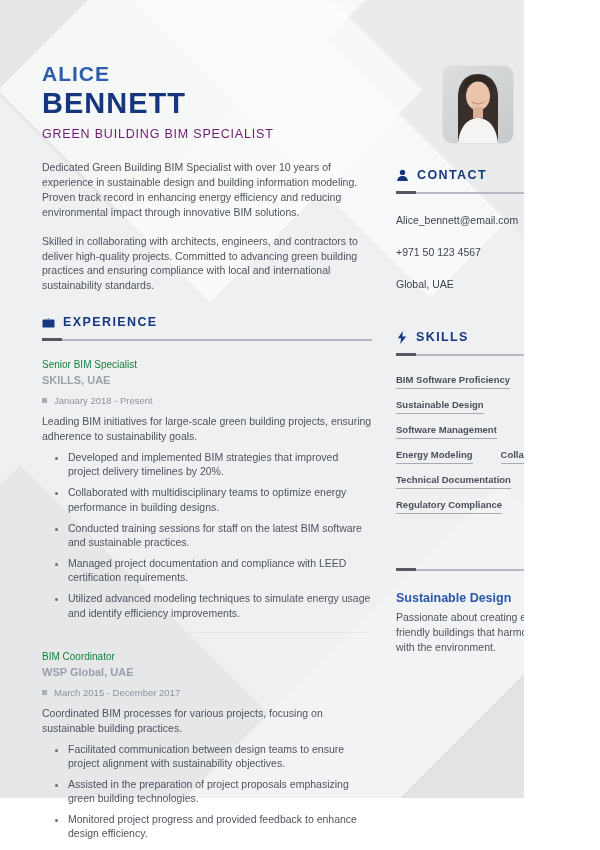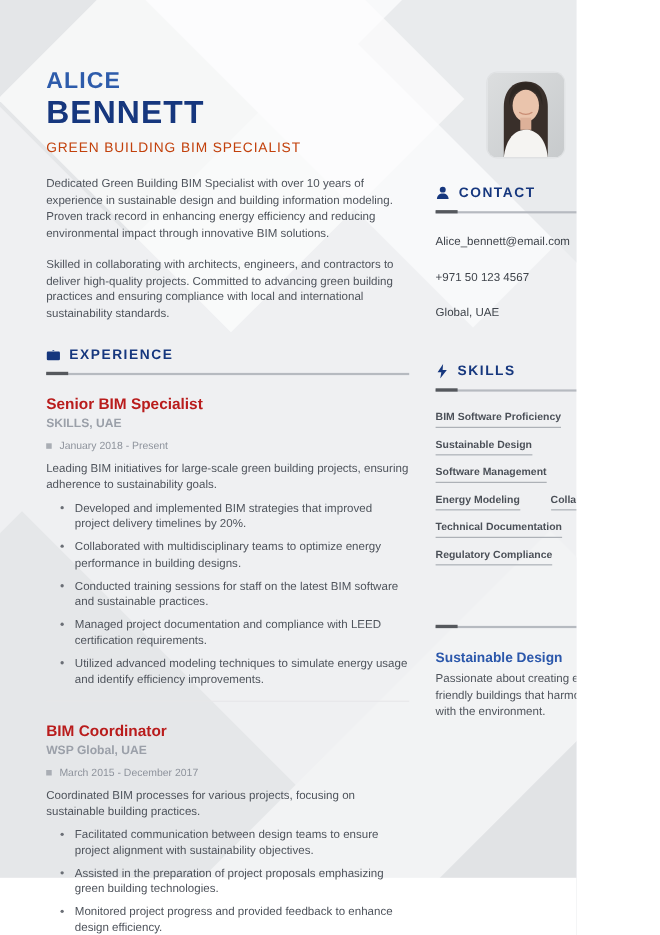--- a/index.html
+++ b/index.html
@@ -18,40 +18,40 @@
   .sh6 { width:520px; height:520px; background:#f2f3f4; top:590px; left:240px; }
   .sh7 { width:300px; height:300px; background:#e1e3e5; top:680px; left:430px; }
   .bottom-strip { position:absolute; left:0; bottom:0; width:600px; height:52px; background:#ffffff; z-index:2; }
 
   .content { position:absolute; inset:0; z-index:3; }
 
   
   .header { position:absolute; top:62px; left:42px; }
   .name-first { font-size:21px; font-weight:600; color:#2e5cab; letter-spacing:1px; }
   .name-last  { font-size:29px; font-weight:800; color:#16377e; letter-spacing:1px; margin-top:1px; }
-  .role       { font-size:12.5px; color:#c2410c; letter-spacing:.8px; margin-top:7px; }
+  .role       { font-size:12.5px; color:#701a75; letter-spacing:.8px; margin-top:7px; }
 
   .avatar { position:absolute; top:66px; left:443px; width:70px; height:77px; border-radius:9px; overflow:hidden; box-shadow:0 0 0 1px rgba(0,0,0,.04); }
 
   
   .col-left  { position:absolute; top:160px; left:42px;  width:330px; }
   .col-right { position:absolute; top:168px; left:396px; width:168px; }
 
   .body-text { font-size:10.5px; line-height:1.42; color:#4f545c; }
   .summary p { margin-bottom:14px; }
 
   .sec-head { display:flex; align-items:center; gap:8px; font-size:12.5px; font-weight:800; color:#16377e; letter-spacing:1.4px; }
   .sec-head svg { flex:0 0 auto; }
   .rule { position:relative; height:3px; margin-top:9px; }
   .rule::after  { content:""; position:absolute; left:0; right:0; top:1px; height:1.5px; background:#b6bac0; }
   .rule::before { content:""; position:absolute; left:0; top:0; width:20px; height:3px; background:#55585d; z-index:1; }
 
   .experience-section { margin-top:22px; }
   .job { margin-top:18px; }
-  .job-title { font-size:14px; font-weight:700; color:#b91c1c; }
+  .job-title { font-size:10px; font-weight:400; color:#15803d; }
   .job-company { font-size:11px; font-weight:700; color:#9ba0a9; margin-top:4px; }
   .job-dates { display:flex; align-items:center; gap:7px; margin-top:9px; font-size:9.5px; color:#8e939c; }
   .date-sq { width:5px; height:5px; background:#a9adb4; }
   .job-summary { margin-top:8px; }
   .job ul { margin-top:6px; padding-left:26px; list-style:disc; }
   .job li { font-size:10.5px; line-height:1.35; color:#4f545c; margin-bottom:7px; }
   .job li::marker { color:#6a6e75; }
   .job-divider { height:1px; background:#e6e7e9; margin:12px 0 0 0; }
 
   

